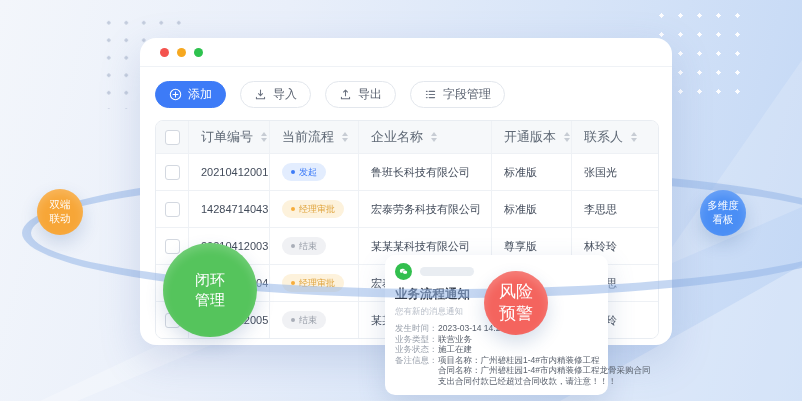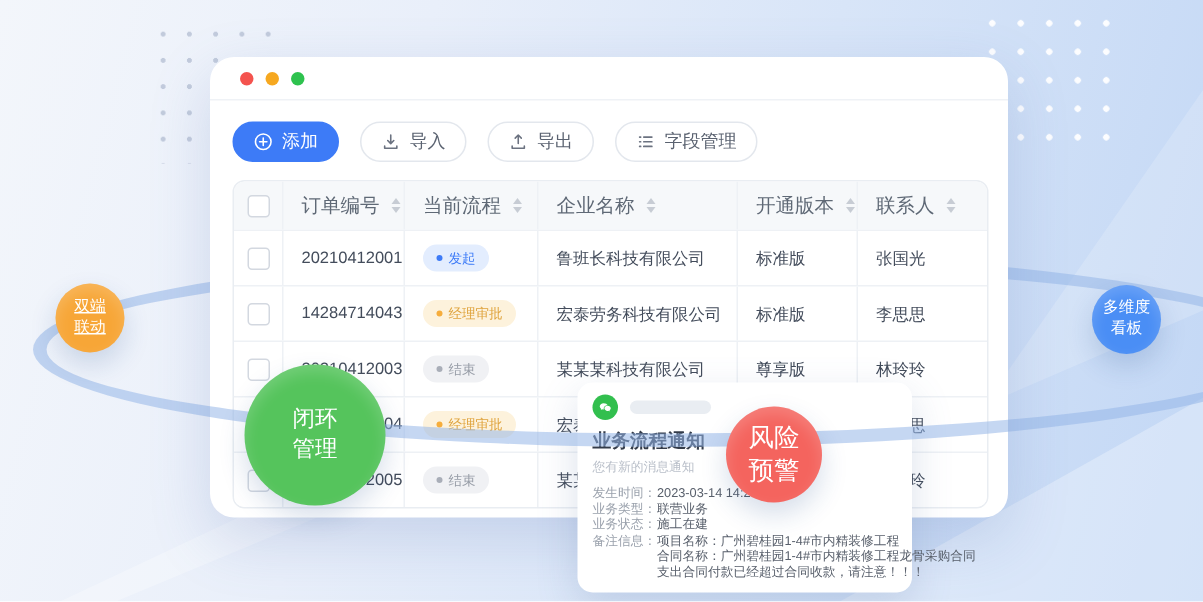--- a/index.html
+++ b/index.html
@@ -59,24 +59,24 @@
   .notif-title{font-size:12.5px;font-weight:bold;color:#333b49;margin-top:6px;}
   .notif-sub{font-size:8.5px;color:#b9bfc9;margin-top:3px;}
   .nf{margin-top:5px;}
   .nf-row{display:flex;font-size:8.5px;line-height:10.5px;white-space:nowrap;}
   .nf-label{color:#9aa1ac;flex:0 0 43px;}
   .nf-value{color:#59606c;}
   
   .bubble{position:absolute;border-radius:50%;display:flex;flex-direction:column;align-items:center;justify-content:center;
     color:#fff;text-align:center;z-index:50;line-height:1.32;
     box-shadow:0 8px 18px rgba(30,70,140,.18), inset 0 5px 10px rgba(255,255,255,.18);}
-  .bubble-dual-linkage{left:37px;top:189px;width:46px;height:46px;font-size:10.5px;text-decoration:underline;}
+  .bubble-dual-linkage{left:37px;top:189px;width:46px;height:46px;font-size:10.5px;}
   .bubble-closed-loop{left:163px;top:243px;width:94px;height:94px;font-size:15px;}
   .bubble-risk-warning{left:484px;top:271px;width:64px;height:64px;font-size:17px;}
-  .bubble-multi-board{left:700px;top:190px;width:46px;height:46px;font-size:10.5px;margin-left:28px;}
+  .bubble-multi-board{left:700px;top:190px;width:46px;height:46px;font-size:10.5px;}
 </style>
 </head>
 <body>
 
 <div class="stage">
 
   <div class="shape shape-a"></div>
   <div class="shape shape-b"></div>
   <div class="shape shape-c"></div>
   <div class="dots dots-left"></div>

